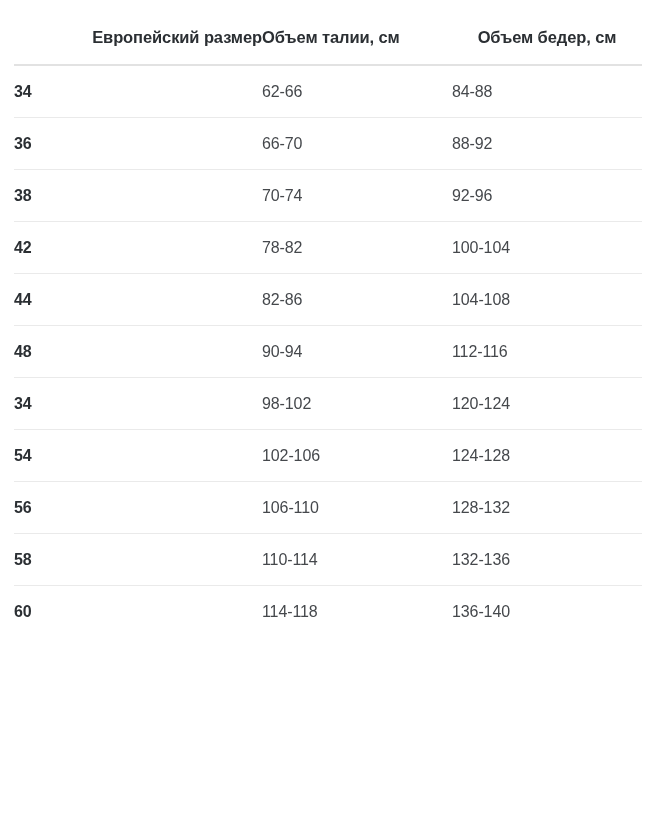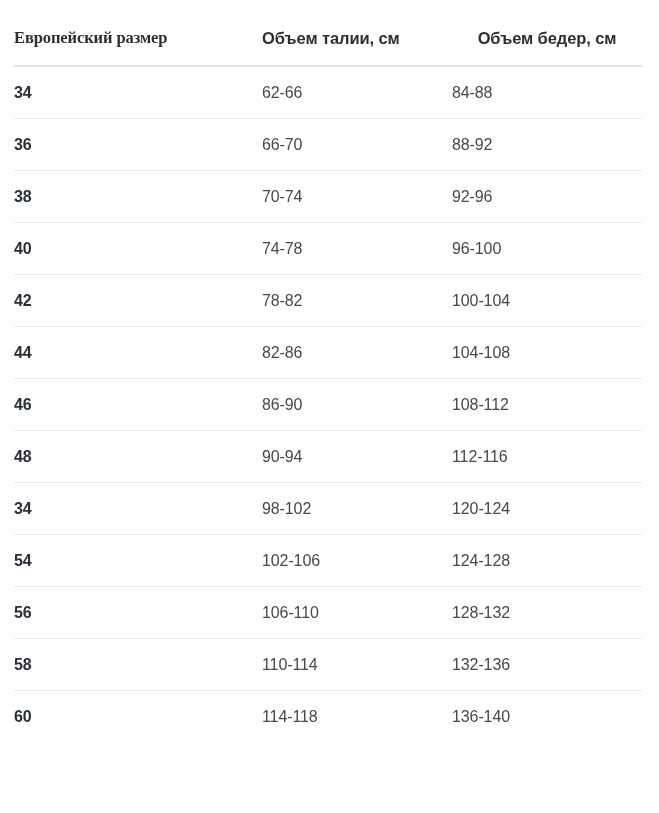--- a/index.html
+++ b/index.html
@@ -35,21 +35,21 @@
     font-size: 16.5px;
     font-weight: bold;
     color: #2b2f33;
     text-align: center;
     padding: 0 0 17px 0;
     border-bottom: 2px solid #e2e2e2;
     letter-spacing: -0.1px;
     white-space: nowrap;
   }
 
-  thead th.th-size  { text-align: left; font-family: Liberation Serif, serif; }
+  thead th.th-size  { text-align: right; }
   thead th.th-waist { text-align: left; }
   thead th.th-hips  { text-align: center; }
 
   tbody td {
     height: 51px;
     font-size: 16px;
     color: #45484c;
     text-align: left;
     border-bottom: 1px solid #eaeaea;
     vertical-align: middle;
@@ -93,38 +93,28 @@
         <td class="cell-size">36</td>
         <td class="cell-waist">66-70</td>
         <td class="cell-hips">88-92</td>
       </tr>
       <tr>
         <td class="cell-size">38</td>
         <td class="cell-waist">70-74</td>
         <td class="cell-hips">92-96</td>
       </tr>
       <tr>
-        <td class="cell-size">40</td>
-        <td class="cell-waist">74-78</td>
-        <td class="cell-hips">96-100</td>
-      </tr>
-      <tr>
         <td class="cell-size">42</td>
         <td class="cell-waist">78-82</td>
         <td class="cell-hips">100-104</td>
       </tr>
       <tr>
         <td class="cell-size">44</td>
         <td class="cell-waist">82-86</td>
         <td class="cell-hips">104-108</td>
-      </tr>
-      <tr>
-        <td class="cell-size">46</td>
-        <td class="cell-waist">86-90</td>
-        <td class="cell-hips">108-112</td>
       </tr>
       <tr>
         <td class="cell-size">48</td>
         <td class="cell-waist">90-94</td>
         <td class="cell-hips">112-116</td>
       </tr>
       <tr>
         <td class="cell-size">34</td>
         <td class="cell-waist">98-102</td>
         <td class="cell-hips">120-124</td>

